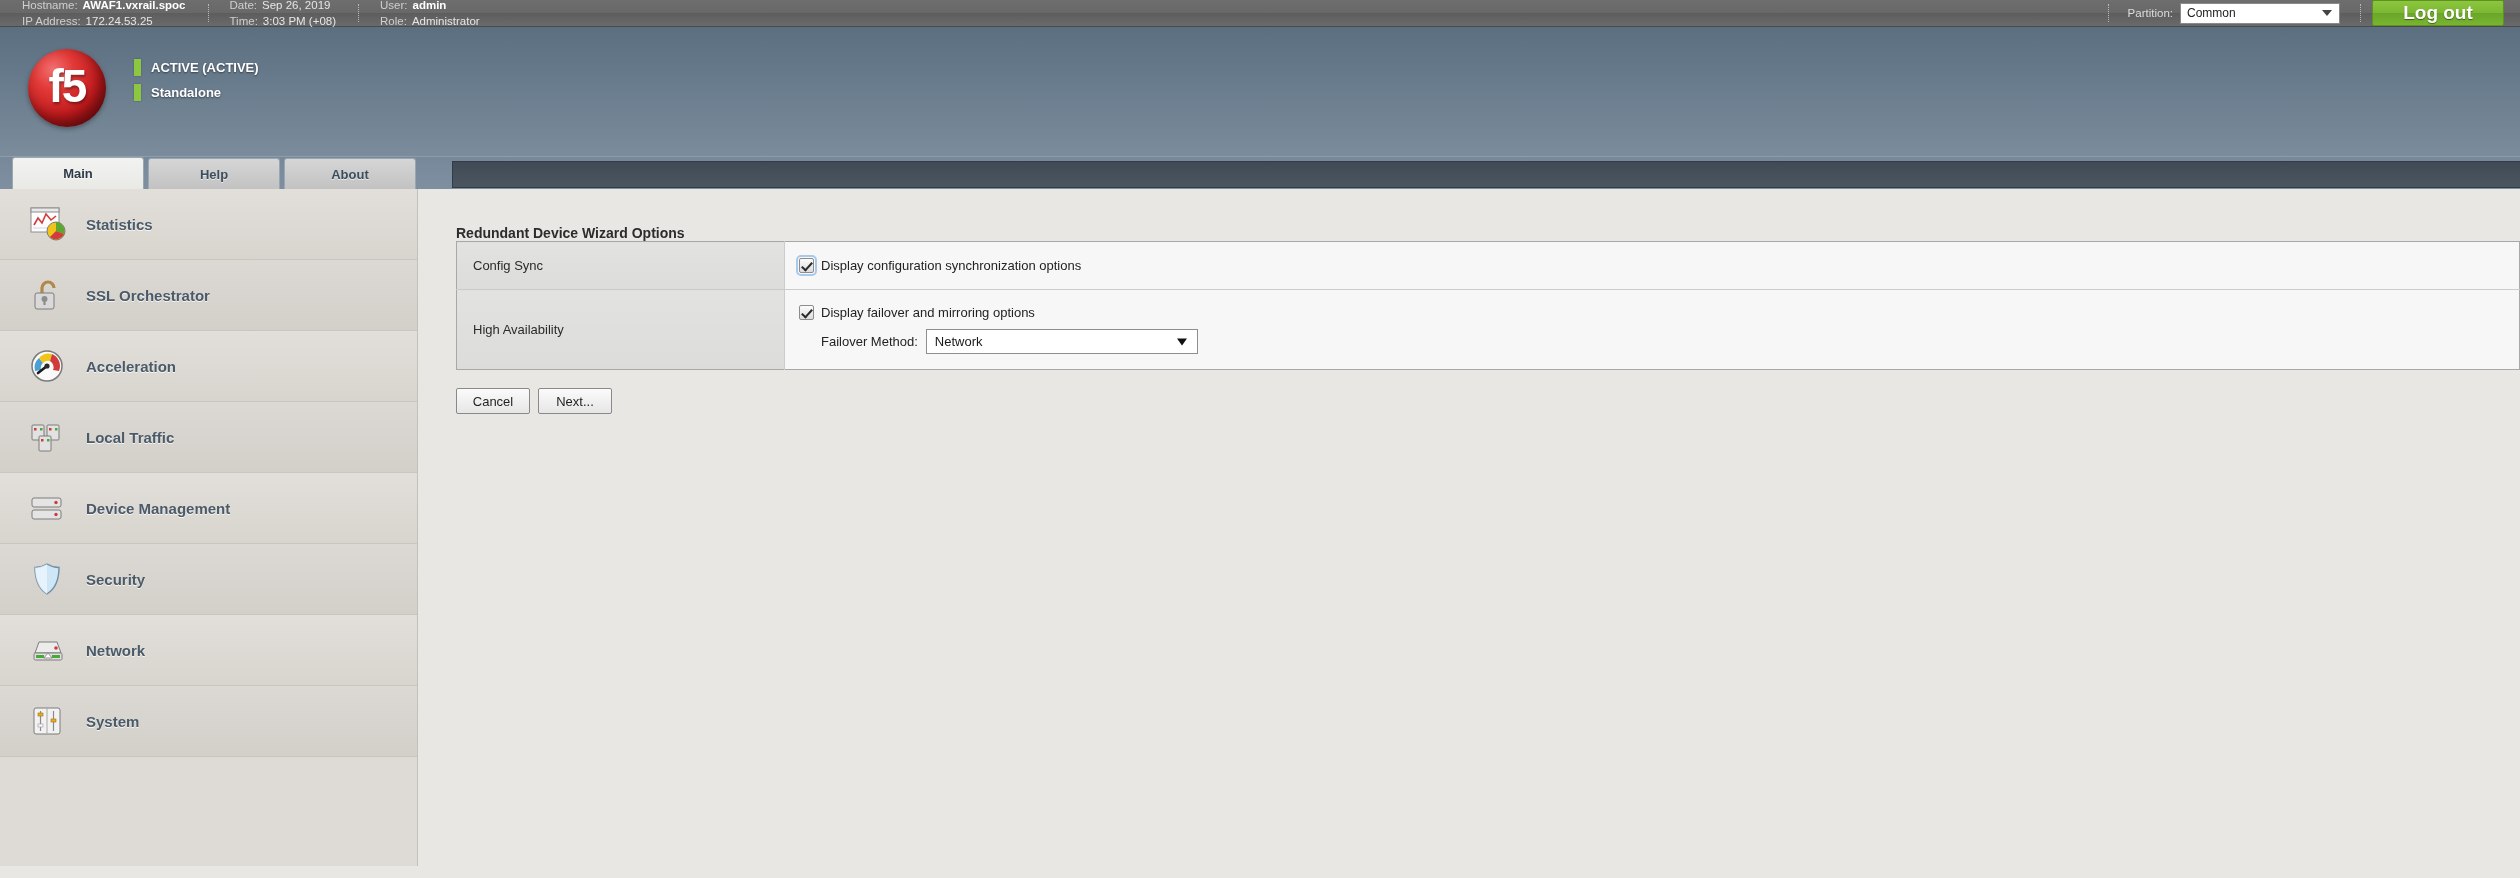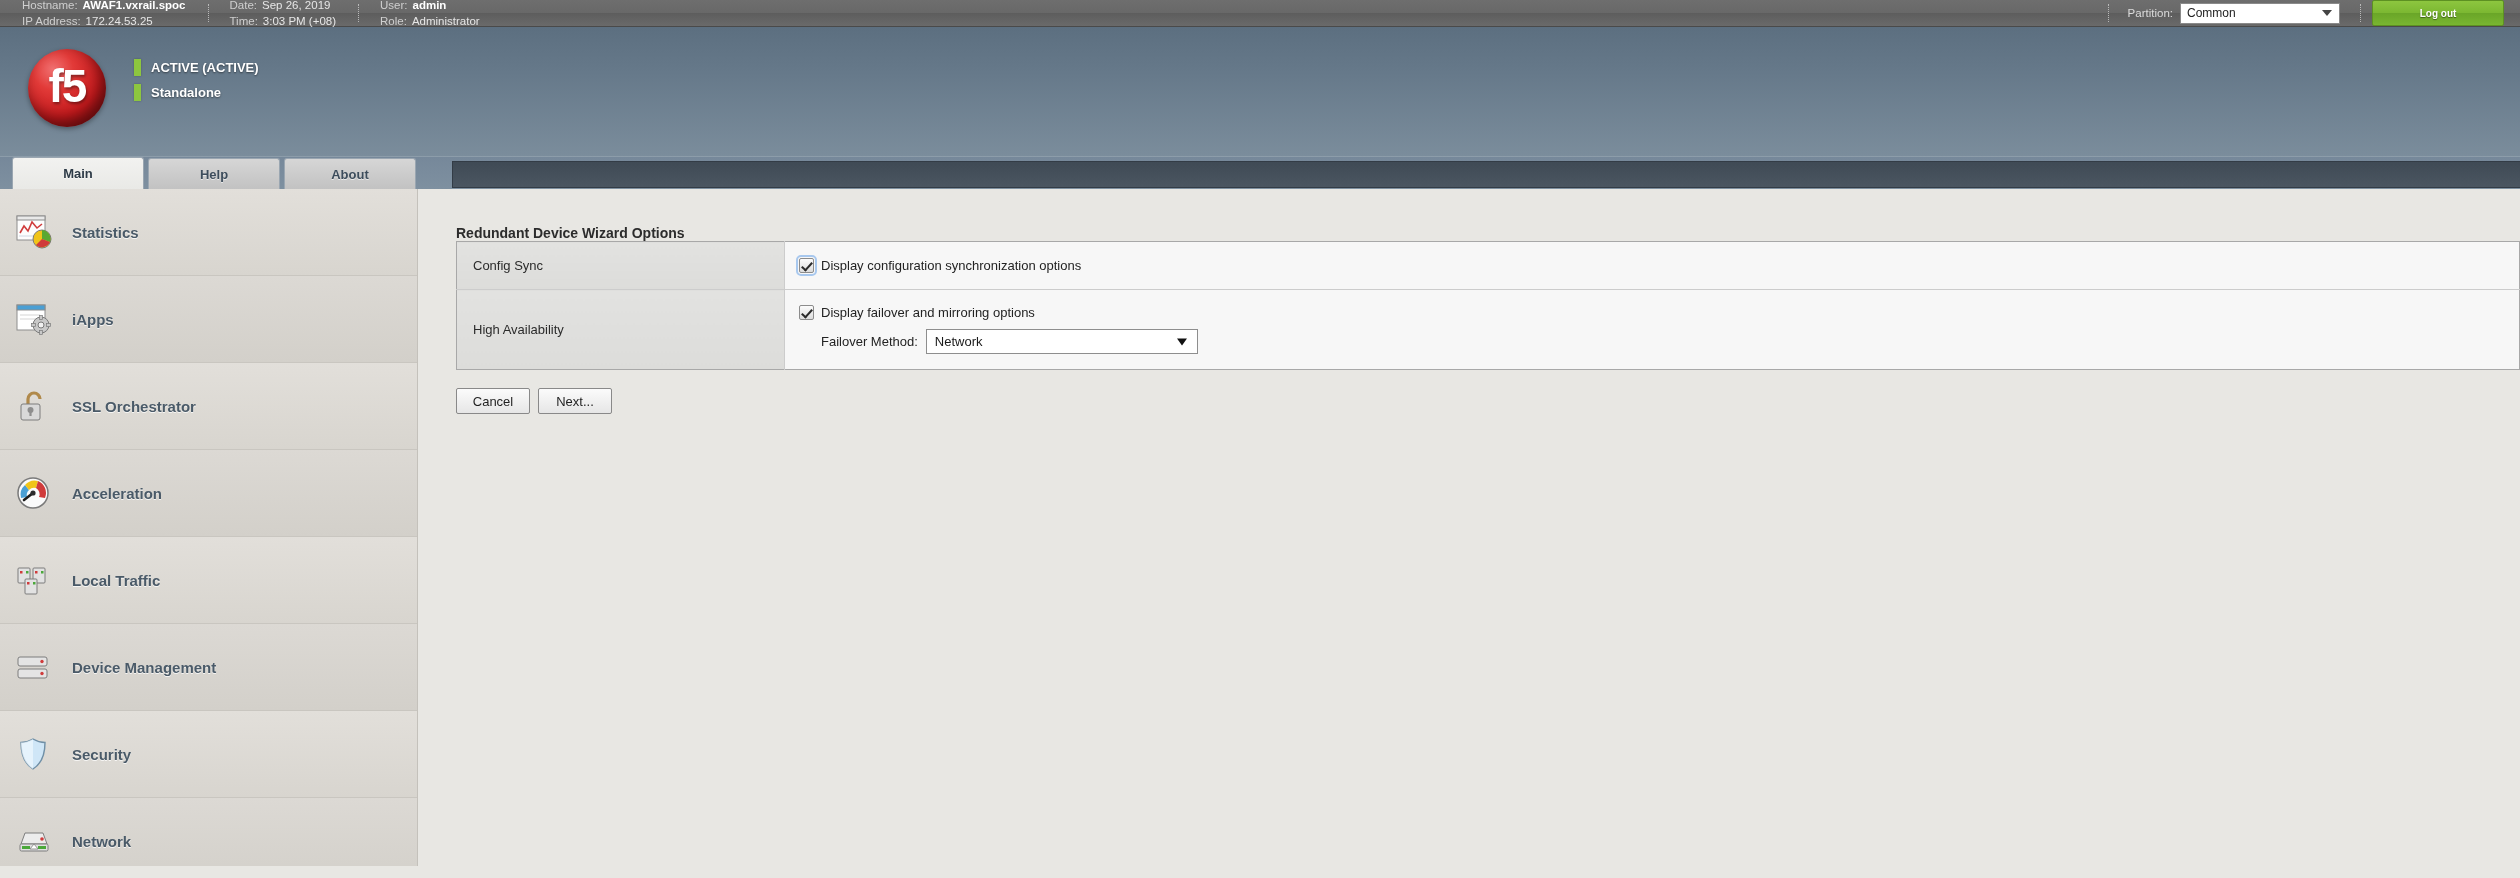--- a/index.html
+++ b/index.html
@@ -83,21 +83,21 @@
     content: "";
     position: absolute; left: 0; top: 4px; bottom: 4px;
     border-left: 1px dotted #b9b9b9;
   }
   .logout-btn {
     width: 132px; height: 26px;
     background: linear-gradient(to bottom, #8dc63f 0%, #7cb832 48%, #6aa628 52%, #79b531 100%);
     border: 1px solid #5d9122;
     border-radius: 2px;
     color: #fff;
-    font-size: 10px; font-weight: bold;
+    font-size: 19px; font-weight: bold;
     text-shadow: 0 1px 1px rgba(0,0,0,.45);
     display: flex; align-items: center; justify-content: center;
     cursor: pointer;
   }
 
   
   .banner {
     height: 130px;
     background: linear-gradient(to bottom, #5c6f80 0%, #66798a 35%, #7b8d9c 100%);
     position: relative;
@@ -184,23 +184,23 @@
   .layout { display: flex; height: calc(878px - 39px - 130px - 32px); }
 
   
   .sidebar {
     width: 418px; flex: none;
     background: #dedbd6;
     border-right: 1px solid #c4c1bb;
     overflow: hidden;
   }
   .nav-item {
-    height: 87px;
+    height: 71px;
     display: flex; align-items: center;
-    padding-left: 14px;
+    padding-left: 28px;
     border-bottom: 1px solid #c9c6c0;
     background: linear-gradient(to bottom, #e2dfda 0%, #d8d5cf 100%);
     cursor: pointer;
   }
   .nav-item:nth-child(even) {
     background: linear-gradient(to bottom, #dcd9d4 0%, #d3d0ca 100%);
   }
   .nav-icon {
     width: 42px; height: 40px; flex: none;
     margin-right: 16px;
@@ -389,39 +389,20 @@
           <polyline points="4,18 8,11 12,16 16,7 21,13 26,9" fill="none" stroke="#d03b3b" stroke-width="1.6"></polyline>
           <line x1="3" y1="21" x2="27" y2="21" stroke="#cfd8e4"></line>
           <circle cx="26" cy="24" r="9" fill="#f0c419" stroke="#7a7a7a"></circle>
           <path d="M26 24 L26 15 A9 9 0 0 1 34 27 Z" fill="#5aa832"></path>
           <path d="M26 24 L34 27 A9 9 0 0 1 20 30 Z" fill="#d03b3b"></path>
         </svg>
       </span>
       <span class="nav-label">Statistics</span>
     </div>
 
-    <div class="nav-item">
-      <span class="nav-icon">
-        <svg width="38" height="34" viewBox="0 0 38 34">
-          <rect x="1" y="3" width="28" height="25" fill="#ffffff" stroke="#8d8d8d"></rect>
-          <rect x="1" y="3" width="28" height="5" fill="#4a9fd4" stroke="#8d8d8d"></rect>
-          <line x1="4" y1="13" x2="24" y2="13" stroke="#d5d5d5"></line>
-          <line x1="4" y1="17" x2="24" y2="17" stroke="#d5d5d5"></line>
-          <circle cx="25" cy="23" r="8" fill="#c9c9c9" stroke="#7a7a7a"></circle>
-          <circle cx="25" cy="23" r="3" fill="#f1f1f1" stroke="#7a7a7a"></circle>
-          <g fill="#c9c9c9" stroke="#7a7a7a" stroke-width=".7">
-            <rect x="23.5" y="13.5" width="3" height="4"></rect>
-            <rect x="23.5" y="28.5" width="3" height="4"></rect>
-            <rect x="15.5" y="21.5" width="4" height="3"></rect>
-            <rect x="30.5" y="21.5" width="4" height="3"></rect>
-          </g>
-        </svg>
-      </span>
-      <span class="nav-label">iApps</span>
-    </div>
 
     <div class="nav-item">
       <span class="nav-icon">
         <svg width="38" height="34" viewBox="0 0 38 34">
           <path d="M12 16 V10 a6 6 0 0 1 12 0" fill="none" stroke="#b0894a" stroke-width="3.2"></path>
           <rect x="5" y="15" width="19" height="16" rx="2" fill="#d9d9d9" stroke="#7d7d7d"></rect>
           <circle cx="14.5" cy="21" r="3" fill="#8e8e8e"></circle>
           <rect x="13.4" y="21" width="2.2" height="6" fill="#8e8e8e"></rect>
         </svg>
       </span>

